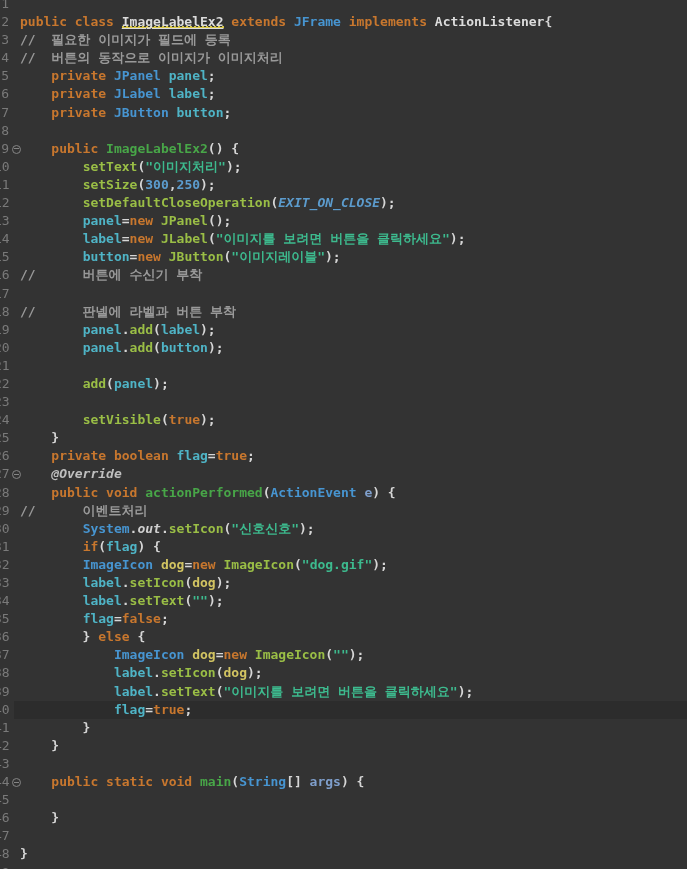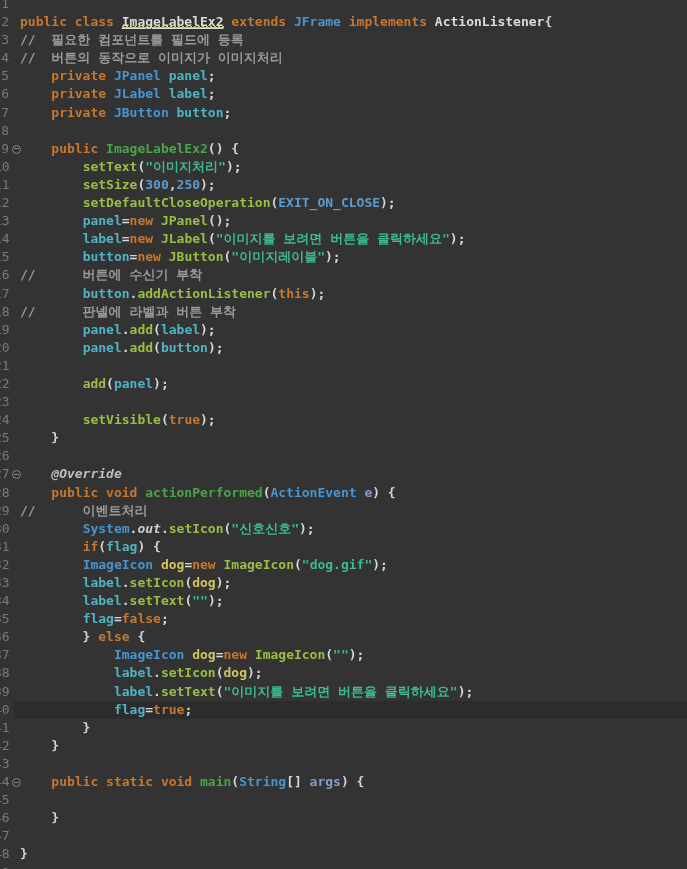--- a/index.html
+++ b/index.html
@@ -46,54 +46,54 @@
   .tk-methdecl{color:var(--c-methdecl)}
   .tk-call{color:var(--c-call)}
   .tk-field{color:var(--c-field)}
   .tk-local{color:var(--c-local)}
   .tk-param{color:var(--c-param)}
   .tk-num{color:var(--c-num)}
   .tk-str{color:var(--c-str)}
   .tk-cmt{color:var(--c-cmt)}
   .tk-plain{color:var(--c-plain)}
   .tk-static{color:var(--c-static);font-style:italic}
-  .tk-const{color:var(--c-const);}
+  .tk-const{color:var(--c-const);font-style:italic}
   .tk-ann{color:var(--c-ann);font-style:italic}
 </style>
 </head>
 <body>
 
 <div id="editor">
   <div id="lines">
       <div class="line"><span class="lnum">1</span><span class="code"></span></div>
       <div class="line"><span class="lnum">2</span><span class="code"><span class="tk-kw">public class </span><span class="tk-classdecl">ImageLabelEx2</span><span class="tk-kw"> extends </span><span class="tk-type">JFrame</span><span class="tk-kw"> implements </span><span class="tk-iface">ActionListener</span><span class="tk-plain">{</span></span></div>
-      <div class="line"><span class="lnum">3</span><span class="code"><span class="tk-cmt">//  필요한 컴포넌트를 필드에 등록</span></span></div>
+      <div class="line"><span class="lnum">3</span><span class="code"><span class="tk-cmt">//  필요한 이미지가 필드에 등록</span></span></div>
       <div class="line"><span class="lnum">4</span><span class="code"><span class="tk-cmt">//  버튼의 동작으로 이미지가 이미지처리</span></span></div>
       <div class="line"><span class="lnum">5</span><span class="code"><span class="tk-kw">    private </span><span class="tk-type">JPanel</span><span class="tk-plain"> </span><span class="tk-field">panel</span><span class="tk-plain">;</span></span></div>
       <div class="line"><span class="lnum">6</span><span class="code"><span class="tk-kw">    private </span><span class="tk-type">JLabel</span><span class="tk-plain"> </span><span class="tk-field">label</span><span class="tk-plain">;</span></span></div>
       <div class="line"><span class="lnum">7</span><span class="code"><span class="tk-kw">    private </span><span class="tk-type">JButton</span><span class="tk-plain"> </span><span class="tk-field">button</span><span class="tk-plain">;</span></span></div>
       <div class="line"><span class="lnum">8</span><span class="code"></span></div>
       <div class="line"><span class="lnum">9</span><span class="fold"></span><span class="code"><span class="tk-kw">    public </span><span class="tk-methdecl">ImageLabelEx2</span><span class="tk-plain">() {</span></span></div>
       <div class="line"><span class="lnum">10</span><span class="code"><span class="tk-plain">        </span><span class="tk-call">setText</span><span class="tk-plain">(</span><span class="tk-str">"이미지처리"</span><span class="tk-plain">);</span></span></div>
       <div class="line"><span class="lnum">11</span><span class="code"><span class="tk-plain">        </span><span class="tk-call">setSize</span><span class="tk-plain">(</span><span class="tk-num">300</span><span class="tk-plain">,</span><span class="tk-num">250</span><span class="tk-plain">);</span></span></div>
       <div class="line"><span class="lnum">12</span><span class="code"><span class="tk-plain">        </span><span class="tk-call">setDefaultCloseOperation</span><span class="tk-plain">(</span><span class="tk-const">EXIT_ON_CLOSE</span><span class="tk-plain">);</span></span></div>
       <div class="line"><span class="lnum">13</span><span class="code"><span class="tk-plain">        </span><span class="tk-field">panel</span><span class="tk-plain">=</span><span class="tk-kw">new </span><span class="tk-call">JPanel</span><span class="tk-plain">();</span></span></div>
       <div class="line"><span class="lnum">14</span><span class="code"><span class="tk-plain">        </span><span class="tk-field">label</span><span class="tk-plain">=</span><span class="tk-kw">new </span><span class="tk-call">JLabel</span><span class="tk-plain">(</span><span class="tk-str">"이미지를 보려면 버튼을 클릭하세요"</span><span class="tk-plain">);</span></span></div>
       <div class="line"><span class="lnum">15</span><span class="code"><span class="tk-plain">        </span><span class="tk-field">button</span><span class="tk-plain">=</span><span class="tk-kw">new </span><span class="tk-call">JButton</span><span class="tk-plain">(</span><span class="tk-str">"이미지레이블"</span><span class="tk-plain">);</span></span></div>
       <div class="line"><span class="lnum">16</span><span class="code"><span class="tk-cmt">//      버튼에 수신기 부착</span></span></div>
-      <div class="line"><span class="lnum">17</span><span class="code"><span class="tk-plain">        </span><span class="tk-field">button</span><span class="tk-plain">.</span><span class="tk-call">addActionListener</span><span class="tk-plain">(</span><span class="tk-kw">this</span><span class="tk-plain">);</span></span></div>
+      <div class="line"><span class="lnum">17</span></div>
       <div class="line"><span class="lnum">18</span><span class="code"><span class="tk-cmt">//      판넬에 라벨과 버튼 부착</span></span></div>
       <div class="line"><span class="lnum">19</span><span class="code"><span class="tk-plain">        </span><span class="tk-field">panel</span><span class="tk-plain">.</span><span class="tk-call">add</span><span class="tk-plain">(</span><span class="tk-field">label</span><span class="tk-plain">);</span></span></div>
       <div class="line"><span class="lnum">20</span><span class="code"><span class="tk-plain">        </span><span class="tk-field">panel</span><span class="tk-plain">.</span><span class="tk-call">add</span><span class="tk-plain">(</span><span class="tk-field">button</span><span class="tk-plain">);</span></span></div>
       <div class="line"><span class="lnum">21</span></div>
       <div class="line"><span class="lnum">22</span><span class="code"><span class="tk-plain">        </span><span class="tk-call">add</span><span class="tk-plain">(</span><span class="tk-field">panel</span><span class="tk-plain">);</span></span></div>
       <div class="line"><span class="lnum">23</span><span class="code"></span></div>
       <div class="line"><span class="lnum">24</span><span class="code"><span class="tk-plain">        </span><span class="tk-call">setVisible</span><span class="tk-plain">(</span><span class="tk-kw">true</span><span class="tk-plain">);</span></span></div>
       <div class="line"><span class="lnum">25</span><span class="code"><span class="tk-plain">    }</span></span></div>
-      <div class="line"><span class="lnum">26</span></div>
+      <div class="line"><span class="lnum">26</span><span class="code"><span class="tk-kw">    private boolean </span><span class="tk-field">flag</span><span class="tk-plain">=</span><span class="tk-kw">true</span><span class="tk-plain">;</span></span></div>
       <div class="line"><span class="lnum">27</span><span class="fold"></span><span class="code"><span class="tk-ann">    @Override</span></span></div>
       <div class="line"><span class="lnum">28</span><span class="code"><span class="tk-kw">    public void </span><span class="tk-methdecl">actionPerformed</span><span class="tk-plain">(</span><span class="tk-type">ActionEvent</span><span class="tk-plain"> </span><span class="tk-param">e</span><span class="tk-plain">) {</span></span></div>
       <div class="line"><span class="lnum">29</span><span class="code"><span class="tk-cmt">//      이벤트처리</span></span></div>
       <div class="line"><span class="lnum">30</span><span class="code"><span class="tk-plain">        </span><span class="tk-type">System</span><span class="tk-plain">.</span><span class="tk-static">out</span><span class="tk-plain">.</span><span class="tk-call">setIcon</span><span class="tk-plain">(</span><span class="tk-str">"신호신호"</span><span class="tk-plain">);</span></span></div>
       <div class="line"><span class="lnum">31</span><span class="code"><span class="tk-plain">        </span><span class="tk-kw">if</span><span class="tk-plain">(</span><span class="tk-field">flag</span><span class="tk-plain">) {</span></span></div>
       <div class="line"><span class="lnum">32</span><span class="code"><span class="tk-plain">        </span><span class="tk-type">ImageIcon</span><span class="tk-plain"> </span><span class="tk-local">dog</span><span class="tk-plain">=</span><span class="tk-kw">new </span><span class="tk-call">ImageIcon</span><span class="tk-plain">(</span><span class="tk-str">"dog.gif"</span><span class="tk-plain">);</span></span></div>
       <div class="line"><span class="lnum">33</span><span class="code"><span class="tk-plain">        </span><span class="tk-field">label</span><span class="tk-plain">.</span><span class="tk-call">setIcon</span><span class="tk-plain">(</span><span class="tk-local">dog</span><span class="tk-plain">);</span></span></div>
       <div class="line"><span class="lnum">34</span><span class="code"><span class="tk-plain">        </span><span class="tk-field">label</span><span class="tk-plain">.</span><span class="tk-call">setText</span><span class="tk-plain">(</span><span class="tk-str">""</span><span class="tk-plain">);</span></span></div>
       <div class="line"><span class="lnum">35</span><span class="code"><span class="tk-plain">        </span><span class="tk-field">flag</span><span class="tk-plain">=</span><span class="tk-kw">false</span><span class="tk-plain">;</span></span></div>
       <div class="line"><span class="lnum">36</span><span class="code"><span class="tk-plain">        } </span><span class="tk-kw">else</span><span class="tk-plain"> {</span></span></div>

